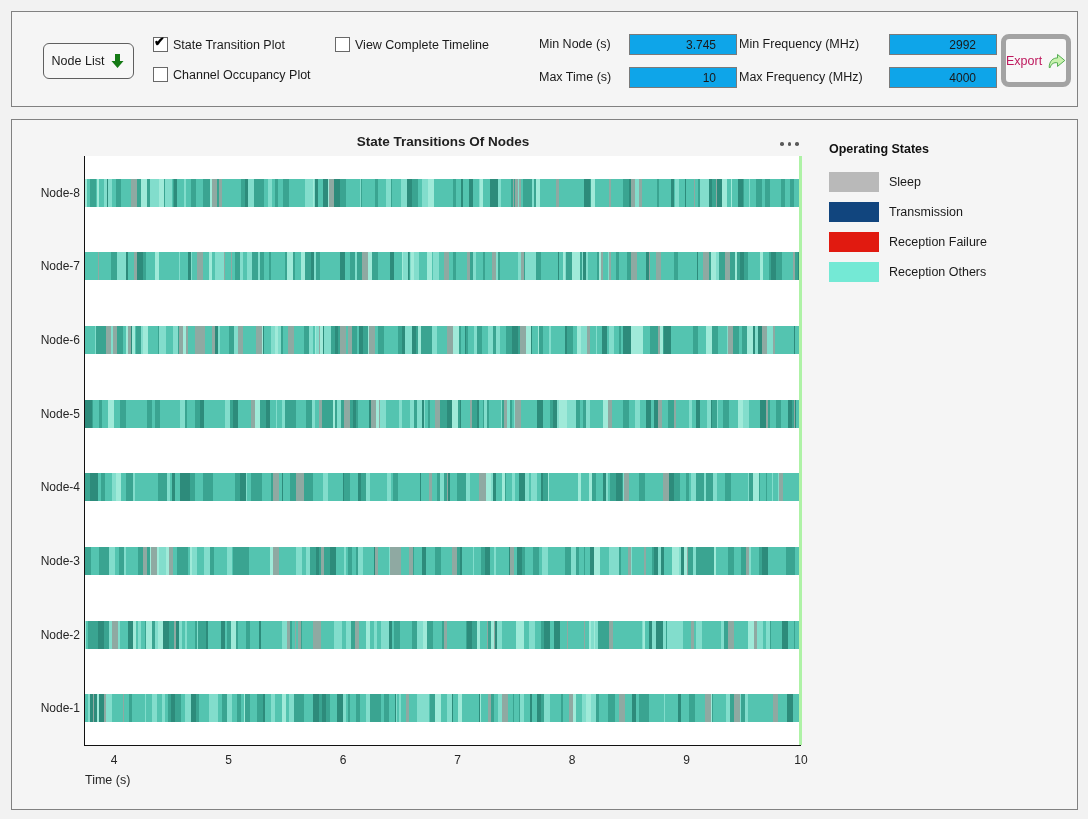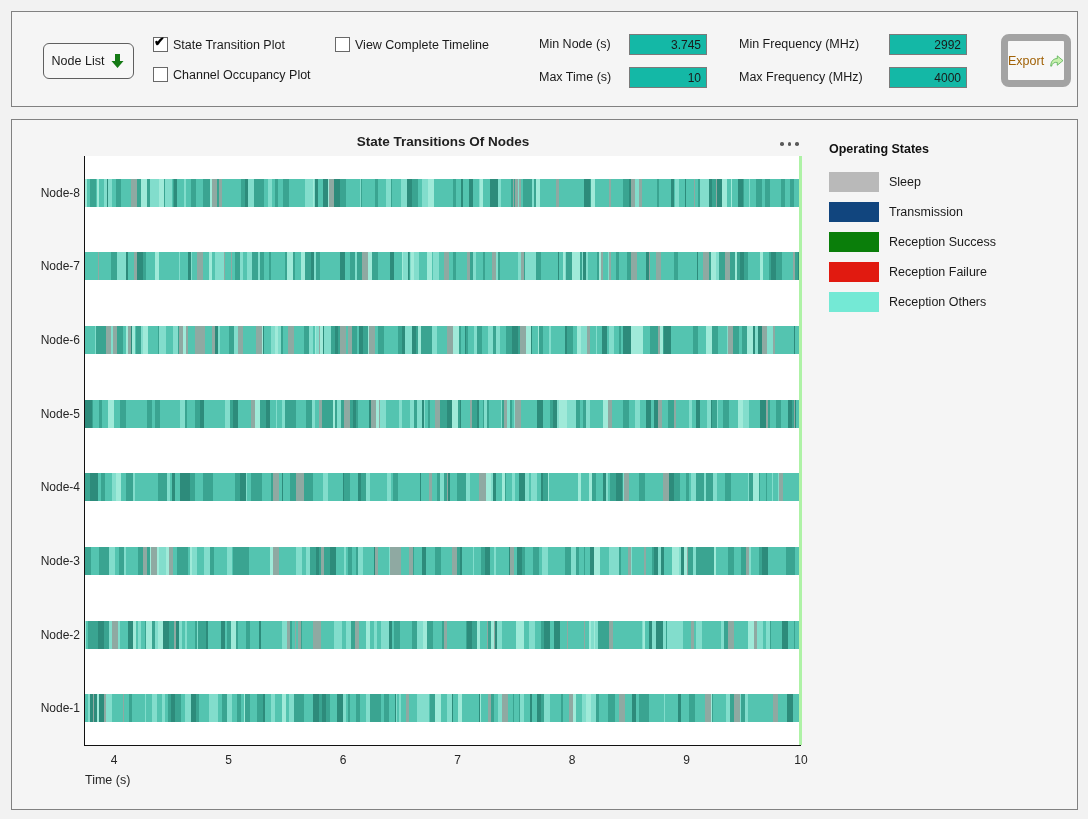--- a/index.html
+++ b/index.html
@@ -23,30 +23,30 @@
   }
   .cbrow{position:absolute;display:flex;align-items:center;gap:5px;height:15px;cursor:pointer;}
   #cb0{left:141px;top:25px;} #cb1{left:141px;top:55px;} #cb2{left:323px;top:25px;}
   .cbbox{width:13px;height:13px;border:1px solid #686868;background:#fff;position:relative;flex:0 0 auto;}
   .check{position:absolute;left:0px;top:-4px;font-size:13px;font-weight:bold;color:#000;line-height:15px;}
   .cblabel{font-size:12.5px;white-space:nowrap;}
   .fld-label{position:absolute;font-size:12.5px;line-height:21px;white-space:nowrap;}
   #fl0{left:527px;top:22px;} #fl1{left:527px;top:55px;}
   #fl2{left:727px;top:22px;} #fl3{left:727px;top:55px;}
   .fld-input{
-    position:absolute;width:66px;height:19px;border:1px solid #7a7a7a;background:#14b8a6;
-    text-align:right;font-family:"Liberation Sans",sans-serif;font-size:12px;color:#1a1a1a;padding:0 5px;
+    position:absolute;width:66px;height:19px;border:1px solid #7a7a7a;background:#0ea5e9;
+    text-align:right;font-family:"Liberation Sans",sans-serif;font-size:12px;color:#1a1a1a;padding:0 20px;
   }
   #fi0{left:617px;top:22px;} #fi1{left:617px;top:55px;}
   #fi2{left:877px;top:22px;} #fi3{877px;left:877px;top:55px;}
   #exportbtn{
     position:absolute;left:989px;top:22px;width:70px;height:53px;
-    border:7px solid #a3a3a3;border-radius:8px;background:#f7f7f7;
+    border:5px solid #a3a3a3;border-radius:8px;background:#f7f7f7;
     display:flex;align-items:center;justify-content:center;gap:5px;
-    font-family:"Liberation Sans",sans-serif;font-size:12.5px;color:#a16207;padding:0;cursor:pointer;
+    font-family:"Liberation Sans",sans-serif;font-size:12.5px;color:#be185d;padding:0;cursor:pointer;
   }
 
   
   #charttitle{
     position:absolute;left:73px;top:14px;width:716px;text-align:center;
     font-size:13.5px;font-weight:bold;color:#212121;
   }
   #dots{position:absolute;left:766px;top:20px;display:flex;gap:4px;cursor:pointer;padding:2px;}
   #dots i{width:3.5px;height:3.5px;border-radius:50%;background:#5a5a5a;display:block;}
   #plot{
@@ -1560,24 +1560,20 @@
       <div id="legend-items">
           <div class="lrow">
             <span class="lswatch" style="background: rgb(185, 185, 185);"></span>
             <span class="llabel">Sleep</span>
           </div>
           <div class="lrow">
             <span class="lswatch" style="background: rgb(17, 69, 126);"></span>
             <span class="llabel">Transmission</span>
           </div>
           <div class="lrow">
-            <span class="lswatch" style="background: rgb(10, 126, 10);"></span>
-            <span class="llabel">Reception Success</span>
-          </div>
-          <div class="lrow">
             <span class="lswatch" style="background: rgb(225, 26, 16);"></span>
             <span class="llabel">Reception Failure</span>
           </div>
           <div class="lrow">
             <span class="lswatch" style="background: rgb(116, 233, 213);"></span>
             <span class="llabel">Reception Others</span>
           </div>
         </div>
     </div>
   <div class="ylab" style="top: 64.8125px;">Node-8</div>

